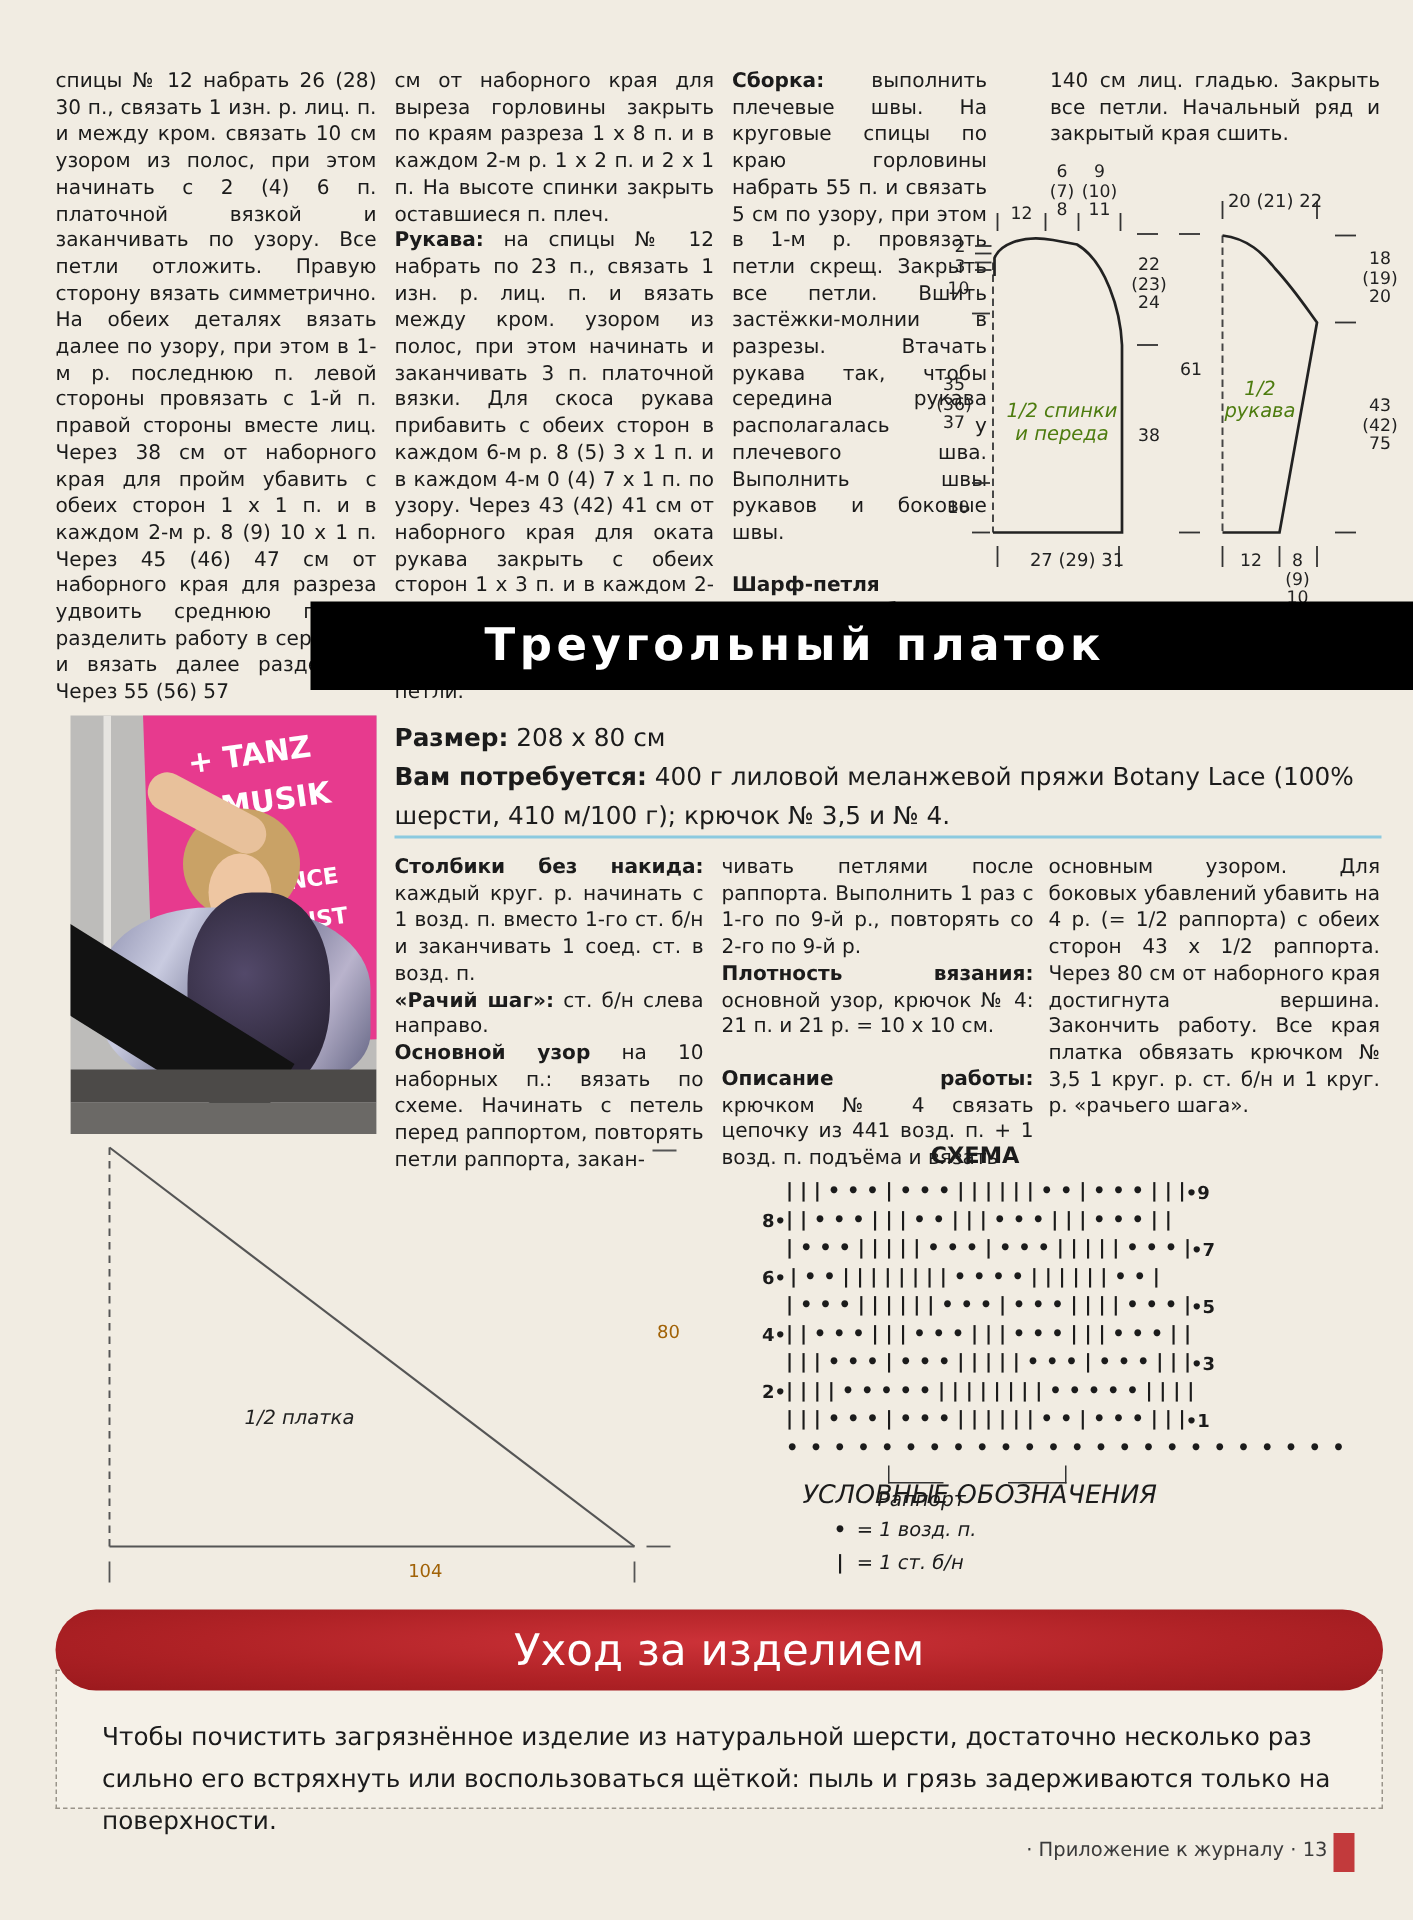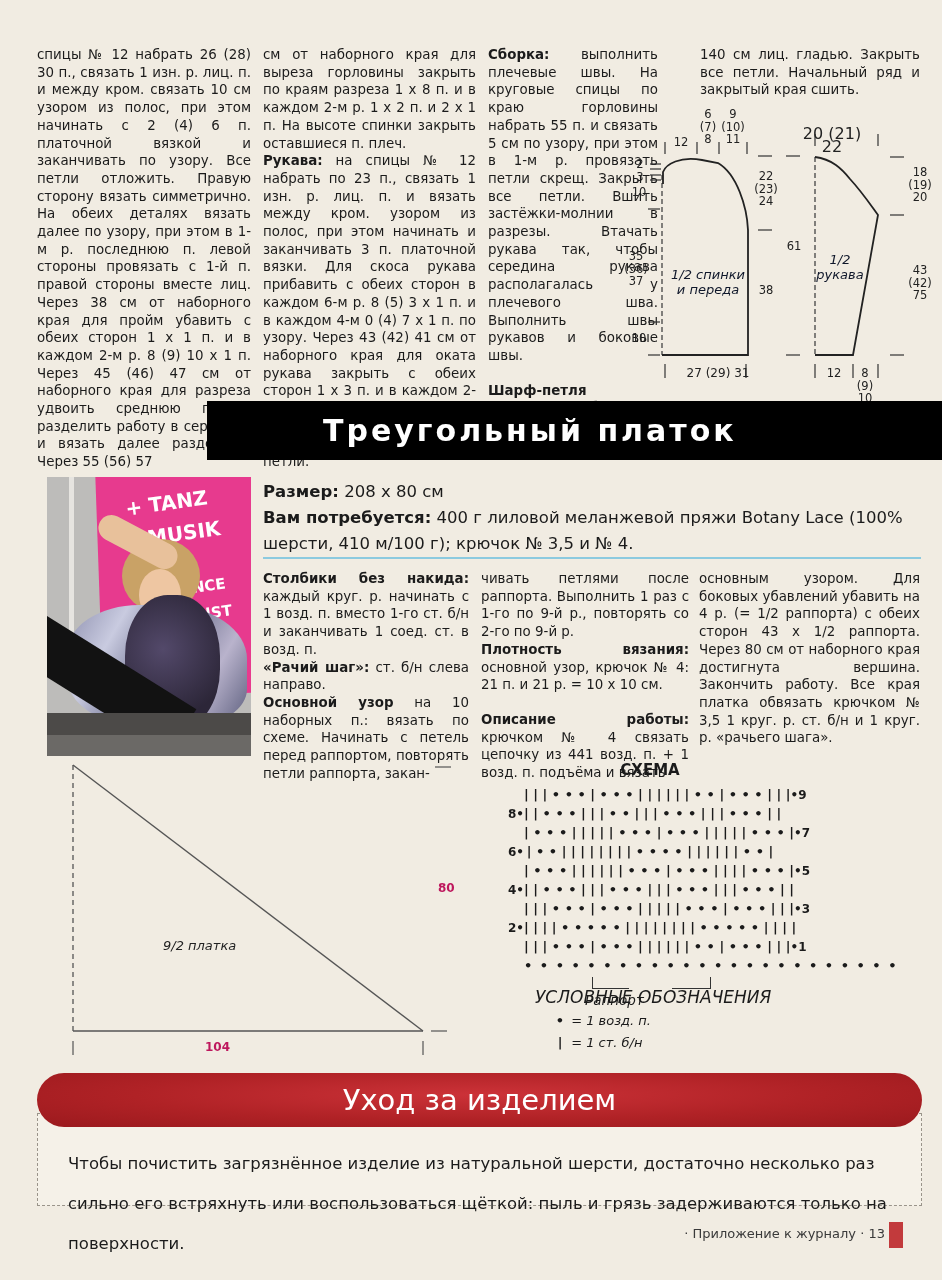--- a/index.html
+++ b/index.html
@@ -30,25 +30,25 @@
                 background:radial-gradient(circle at 40% 40%,#53496a,#2c2638 70%);}
   .photo .pants{position:absolute;left:-40px;top:178px;width:190px;height:52px;background:#121212;transform:rotate(32deg);}
   .photo .step1{position:absolute;left:0;top:236px;width:100%;height:22px;background:#4c4a48;}
   .photo .step2{position:absolute;left:0;top:258px;width:100%;height:21px;background:#6b6966;}
   
   .info{position:absolute;left:263px;top:479px;width:660px;font-size:16.5px;line-height:26px;}
   .divider{position:absolute;left:263px;top:557px;width:658px;height:2px;background:#8ccadf;}
   
   .diagrams{position:absolute;left:620px;top:112px;width:322px;height:292px;}
   .dlabel{position:absolute;font-size:11.5px;line-height:12.5px;text-align:center;white-space:pre-line;color:#222;}
-  .dname{position:absolute;font-size:13px;font-style:italic;text-align:center;white-space:pre-line;color:#0f172a;}
+  .dname{position:absolute;font-size:13px;font-style:italic;text-align:center;white-space:pre-line;color:#4d7c0f;}
   
   .triangle{position:absolute;left:55px;top:753px;width:405px;height:305px;}
   .tlabel{position:absolute;font-size:13px;font-style:italic;color:#222;}
-  .tnum{position:absolute;font-size:12px;color:#be185d;font-weight:bold;}
+  .tnum{position:absolute;font-size:12px;color:#a16207;}
   
   .chart{position:absolute;left:500px;top:761px;width:300px;}
   .chart .ctitle{text-align:center;font-weight:bold;font-size:15px;margin-bottom:6px;}
   .crow{display:grid;grid-template-columns:24px 1fr 24px;height:19px;align-items:center;}
   .crow .sym{text-align:center;font-size:13px;font-weight:bold;letter-spacing:0;white-space:nowrap;}
   .crow .num{font-size:12px;font-weight:bold;}
   .crow .num.r{text-align:left;}
   .crow .num.l{text-align:right;}
   .crow.base .sym{word-spacing:3px;}
   .bracket{position:relative;height:14px;margin-top:2px;}
@@ -58,21 +58,21 @@
   
   .legend{position:absolute;left:535px;top:986px;width:260px;font-style:italic;font-size:13px;line-height:22px;}
   .legend .ltitle{font-size:17px;margin-bottom:2px;}
   .legend .sym{font-weight:bold;font-style:normal;display:inline-block;width:14px;text-align:center;}
   
   .care-banner{position:absolute;left:37px;top:1073px;width:885px;height:54px;border-radius:27px;
                background:radial-gradient(ellipse at 50% 40%,#cc3238 0%,#b02226 55%,#9a191d 100%);
                color:#fff;display:flex;align-items:center;justify-content:center;font-size:29px;z-index:2;}
   .care-box{position:absolute;left:37px;top:1113px;width:885px;height:93px;border:1.5px dashed #9a948a;
             background:#f5f1e8;box-sizing:border-box;z-index:1;}
-  .care-box .ctext{margin:30px 30px 0 30px;font-size:16.5px;line-height:40px;}
+  .care-box .ctext{margin:30px 30px 0 30px;font-size:16.5px;line-height:28px;}
   
   .footer{position:absolute;left:0;top:1226px;width:885px;text-align:right;font-size:13px;color:#3a3a3a;}
   .page-square{position:absolute;left:889px;top:1222px;width:14px;height:26px;background:#c23a3c;}
   svg{position:absolute;left:0;top:0;}
 </style>
 </head>
 <body>
 
 <div id="page">
 
@@ -155,21 +155,21 @@
     <span class="dlabel" style="left:132px;top:58px;width:28px;">22
 (23)
 24</span>
     <span class="dlabel" style="left:136px;top:172px;width:20px;">38</span>
     <span class="dlabel" style="left:46px;top:255px;width:104px;font-size:12px;">27 (29) 31</span>
     <span class="dname" style="left:48px;top:155px;width:80px;">1/2 спинки
 и переда</span>
 
     <span class="dlabel" style="left:164px;top:128px;width:20px;">61</span>
 
-    <span class="dlabel" style="left:176px;top:16px;width:72px;font-size:16px;">20 (21) 22</span>
+    <span class="dlabel" style="left:194px;top:16px;width:72px;font-size:12px;">20 (21) 22</span>
     <span class="dlabel" style="left:286px;top:54px;width:28px;">18
 (19)
 20</span>
     <span class="dlabel" style="left:286px;top:152px;width:28px;">43
 (42)
 75</span>
     <span class="dlabel" style="left:202px;top:255px;width:24px;">12</span>
     <span class="dlabel" style="left:232px;top:255px;width:26px;">8
 (9)
 10</span>
@@ -221,22 +221,22 @@
   <div class="triangle">
     <svg width="405" height="305" viewBox="0 0 405 305">
       <line x1="18" y1="12" x2="18" y2="278" stroke="#555" stroke-width="1.3" stroke-dasharray="5,4"></line>
       <line x1="18" y1="278" x2="368" y2="278" stroke="#555" stroke-width="1.4"></line>
       <line x1="18" y1="12" x2="368" y2="278" stroke="#555" stroke-width="1.4"></line>
       <line x1="380" y1="14" x2="396" y2="14" stroke="#555" stroke-width="1.2"></line>
       <line x1="376" y1="278" x2="392" y2="278" stroke="#555" stroke-width="1.2"></line>
       <line x1="18" y1="288" x2="18" y2="302" stroke="#555" stroke-width="1.2"></line>
       <line x1="368" y1="288" x2="368" y2="302" stroke="#555" stroke-width="1.2"></line>
     </svg>
-    <span class="tlabel" style="left:108px;top:185px;">9/2 платка</span>
-    <span class="tnum" style="left:150px;top:287px;width:90px;text-align:left;">104</span>
+    <span class="tlabel" style="left:108px;top:185px;">1/2 платка</span>
+    <span class="tnum" style="left:150px;top:287px;width:90px;text-align:right;">104</span>
     <span class="tnum" style="left:383px;top:128px;">80</span>
   </div>
 
   <div class="chart">
     <div class="ctitle">СХЕМА</div>
     <div class="crow">
         <span class="num l"></span>
         <span class="sym">| | | • • • | • • • | | | | | | • • | • • • | | |</span>
         <span class="num r">•9</span>
       </div>

